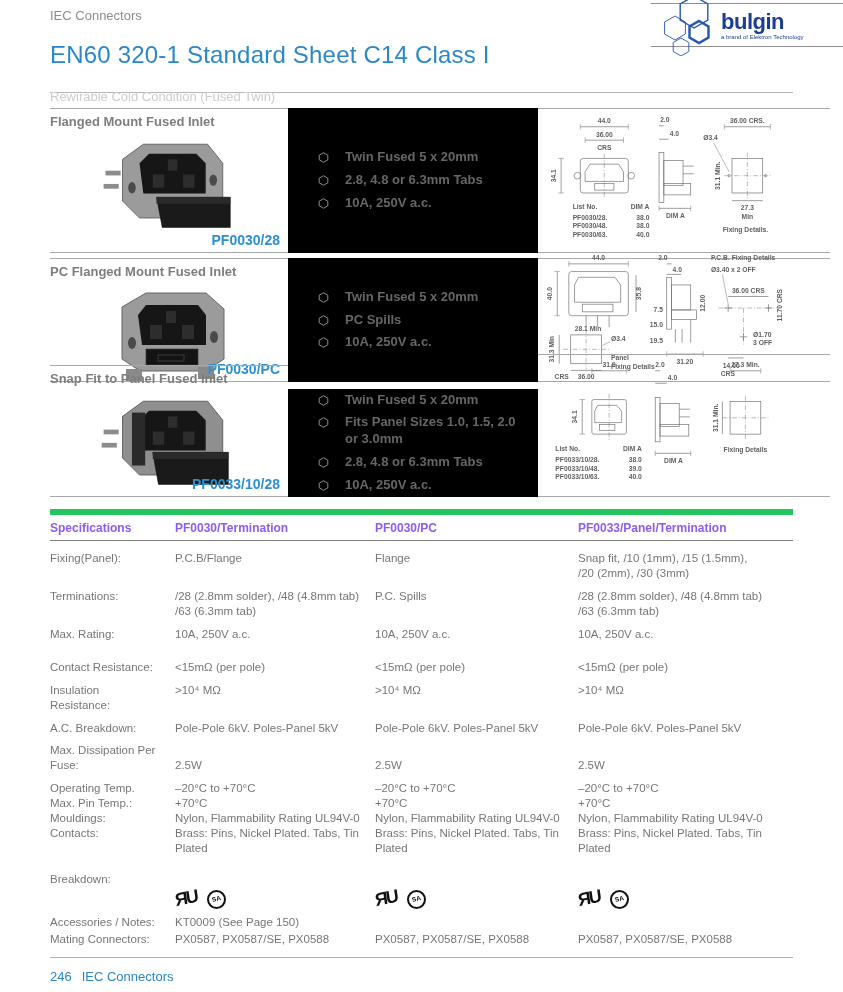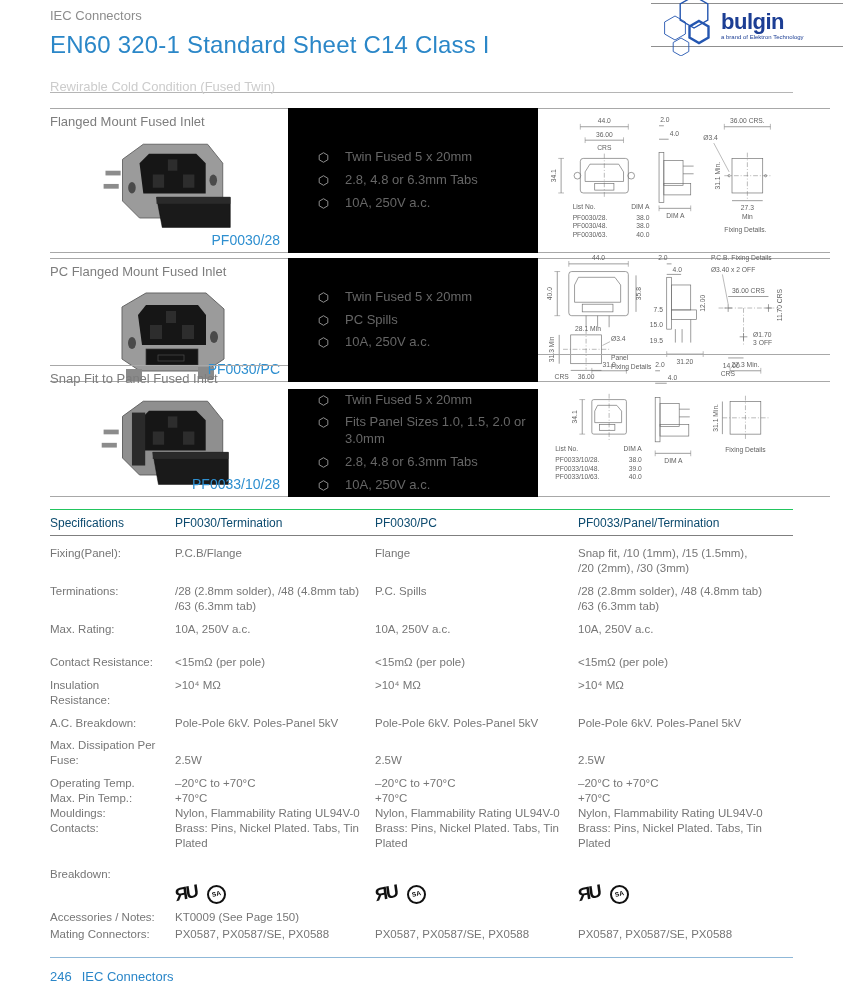--- a/index.html
+++ b/index.html
@@ -3,34 +3,34 @@
 <meta charset="utf-8">
 <style>
   html,body { margin:0; padding:0; }
   body {
     width:843px; height:992px; background:#ffffff; position:relative; overflow:hidden;
     font-family:"Liberation Sans", sans-serif; color:#767676;
   }
   
   .header { position:relative; padding:8px 0 0 50px; height:92px; box-sizing:border-box; }
   .hdr-category { font-size:13px; color:#8d8d8d; }
-  .hdr-title { font-size:24px; color:#2b87c8; margin-top:8px; letter-spacing:0.2px; }
+  .hdr-title { font-size:24px; color:#2b87c8; margin-top:18px; letter-spacing:0.2px; }
   .hdr-subtitle { font-size:13px; color:#cccccc; margin-top:20px; }
   .logo-box {
     position:absolute; top:3px; right:0; width:192px; height:44px;
     border-top:1px solid #8f8f8f; border-bottom:1px solid #8f8f8f;
     display:flex; align-items:center; padding:2px 6px 2px 10px; box-sizing:border-box;
   }
   .logo-text { margin-left:2px; }
   .logo-brand { font-size:22px; font-weight:bold; color:#1c3e94; letter-spacing:-0.5px; line-height:1; }
   .logo-tagline { font-size:6px; color:#1c3e94; margin-top:1px; }
   .header-rule { margin:0 50px; border-top:1px solid #b5b5b5; }
 
   
-  .sections { margin-top:15px; }
+  .sections { margin-top:15px;font-weight:bold; }
   .section { display:flex; margin:0 8px 5px 50px; }
   .sec-left {
     position:relative; width:238px; box-sizing:border-box;
     border-top:1px solid #a8a8a8; border-bottom:1px solid #a8a8a8;
     padding:5px 6px 4px 0;
   }
   .sec-title { font-size:13px; color:#7d7d7d; }
   .sec-photo { display:flex; justify-content:center; align-items:center; margin-top:2px; }
   .sec-part { position:absolute; right:8px; bottom:4px; font-size:14px; color:#2e8fd0; }
   .sec-blue {
@@ -49,22 +49,22 @@
   .dwg .tmid { text-anchor:middle; }
   .dwg .tend { text-anchor:end; }
   .dwg line, .dwg rect, .dwg path, .dwg circle, .dwg polygon { stroke:#6f6f6f; stroke-width:0.7; fill:none; }
   .dwg .cl { stroke-dasharray:5 2 1 2; stroke-width:0.5; }
   .dwg .thin { stroke-width:0.5; }
 
   
   .specs { margin:12px 50px 0; font-size:11.5px; }
   .spec-header {
     display:grid; grid-template-columns:125px 200px 203px 1fr;
-    font-weight:normal; color:#0c4a6e; font-size:12px;
-    border-top:1px solid #22c55e; border-bottom:1px solid #7f7f7f;
+    font-weight:bold; color:#8b5cf6; font-size:12px;
+    border-top:6px solid #22c55e; border-bottom:1px solid #7f7f7f;
     padding:6px 0 5px;
   }
   .spec-row { display:grid; grid-template-columns:125px 200px 203px 1fr; padding:4px 0; }
   .spec-row .lbl, .spec-row .val { white-space:pre-line; line-height:1.3; padding-right:14px; }
   .spec-row.first { margin-top:6px; }
   .spec-row.gap { margin-top:10px; }
   .spec-row.bottom-align { align-items:end; }
   .spec-row.tight { padding:1px 0; }
   .spec-row.approvals { padding:8px 0 4px; margin-top:4px; }
   .ul-mark {

